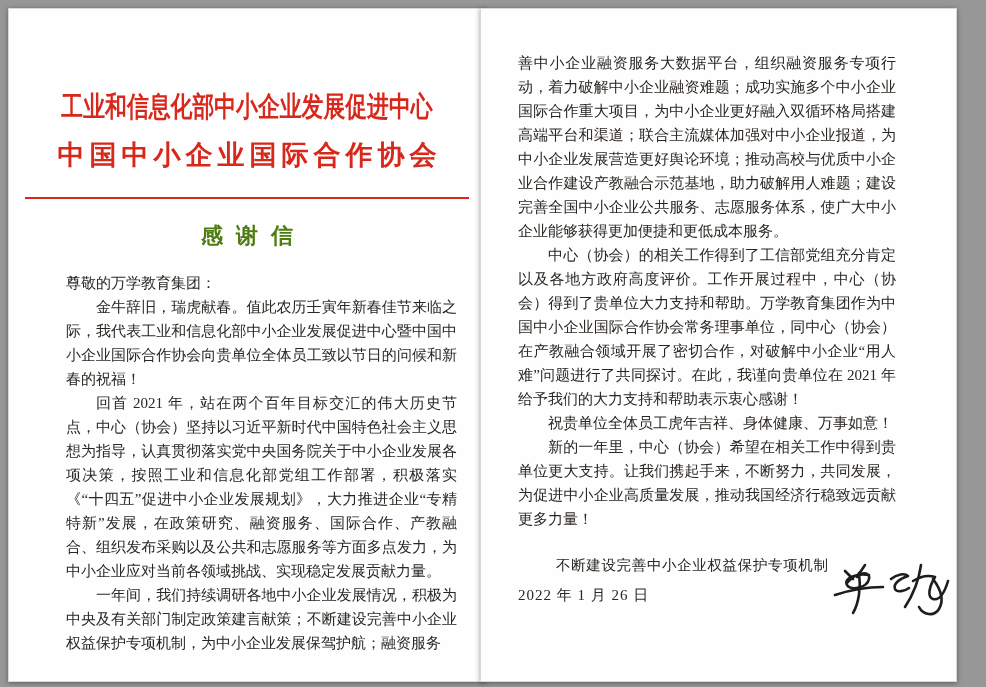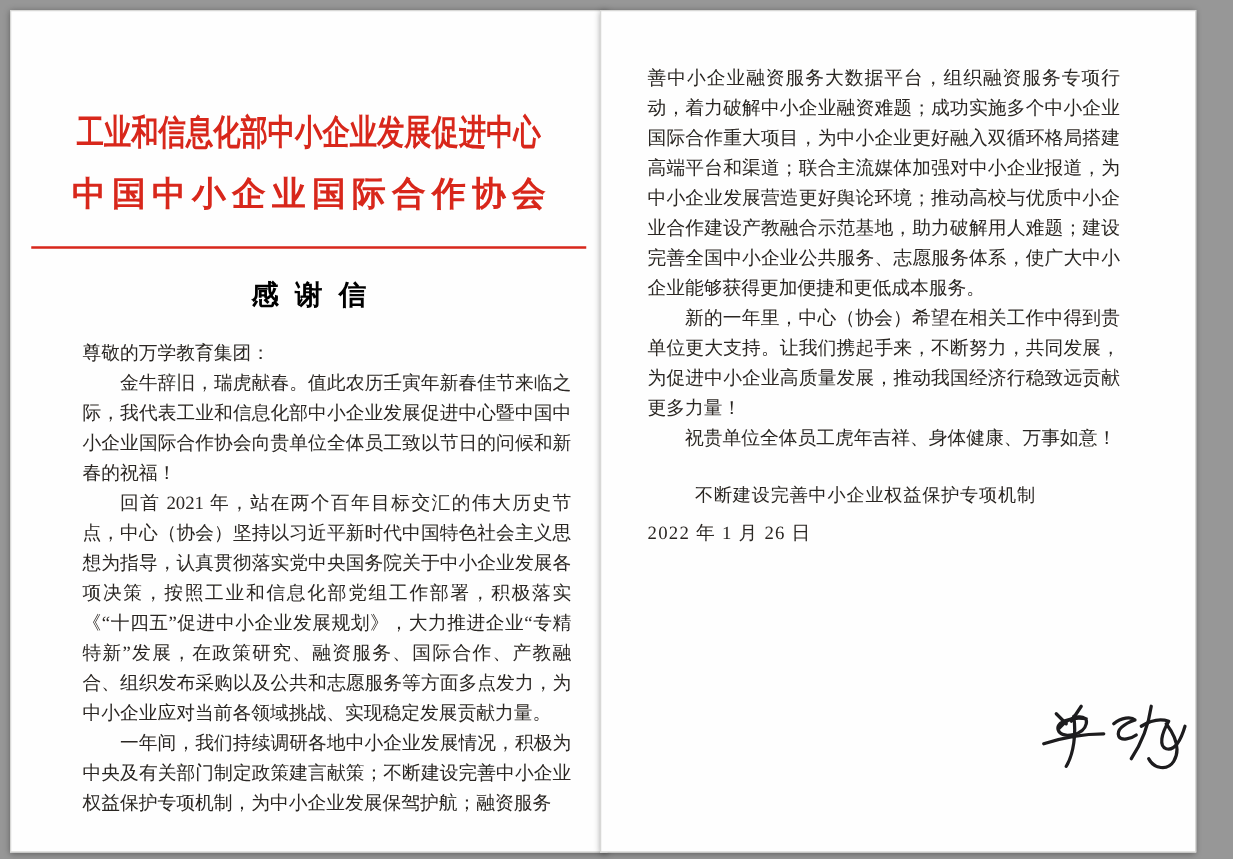--- a/index.html
+++ b/index.html
@@ -40,21 +40,21 @@
     background: #d8271b;
     margin: 24px 16px 0 16px;
   }
   .letter-title {
     margin: 22px 0 0 0;
     text-align: center;
     font-size: 22px;
     font-weight: bold;
     letter-spacing: 13px;
     text-indent: 13px;
-    color: #000000;
+    color: #4d7c0f;
     line-height: 30px;
   }
 
   
   .body {
     font-size: 15px;
     line-height: 24px;
     text-align: justify;
   }
   .body p { margin: 0; }
@@ -117,22 +117,23 @@
       <p class="salutation">尊敬的万学教育集团：</p>
       <p class="para">金牛辞旧，瑞虎献春。值此农历壬寅年新春佳节来临之际，我代表工业和信息化部中小企业发展促进中心暨中国中小企业国际合作协会向贵单位全体员工致以节日的问候和新春的祝福！</p>
       <p class="para">回首 2021 年，站在两个百年目标交汇的伟大历史节点，中心（协会）坚持以习近平新时代中国特色社会主义思想为指导，认真贯彻落实党中央国务院关于中小企业发展各项决策，按照工业和信息化部党组工作部署，积极落实《“十四五”促进中小企业发展规划》，大力推进企业“专精特新”发展，在政策研究、融资服务、国际合作、产教融合、组织发布采购以及公共和志愿服务等方面多点发力，为中小企业应对当前各领域挑战、实现稳定发展贡献力量。</p>
       <p class="para">一年间，我们持续调研各地中小企业发展情况，积极为中央及有关部门制定政策建言献策；不断建设完善中小企业权益保护专项机制，为中小企业发展保驾护航；融资服务</p>
     </div>
   </section>
 
   <section class="page page-2">
     <div class="body body-2">
       <p class="para cont">善中小企业融资服务大数据平台，组织融资服务专项行动，着力破解中小企业融资难题；成功实施多个中小企业国际合作重大项目，为中小企业更好融入双循环格局搭建高端平台和渠道；联合主流媒体加强对中小企业报道，为中小企业发展营造更好舆论环境；推动高校与优质中小企业合作建设产教融合示范基地，助力破解用人难题；建设完善全国中小企业公共服务、志愿服务体系，使广大中小企业能够获得更加便捷和更低成本服务。</p>
+      <p class="para">中心（协会）的相关工作得到了工信部党组充分肯定以及各地方政府高度评价。工作开展过程中，中心（协会）得到了贵单位大力支持和帮助。万学教育集团作为中国中小企业国际合作协会常务理事单位，同中心（协会）在产教融合领域开展了密切合作，对破解中小企业“用人难”问题进行了共同探讨。在此，我谨向贵单位在 2021 年给予我们的大力支持和帮助表示衷心感谢！</p>
+      <p class="para">祝贵单位全体员工虎年吉祥、身体健康、万事如意！</p>
       <p class="para">新的一年里，中心（协会）希望在相关工作中得到贵单位更大支持。让我们携起手来，不断努力，共同发展，为促进中小企业高质量发展，推动我国经济行稳致远贡献更多力量！</p>
-      <p class="para">祝贵单位全体员工虎年吉祥、身体健康、万事如意！</p>
 
       <div class="signer">
         <div class="signer-line">不断建设完善中小企业权益保护专项机制</div>
       </div>
       <div class="date-line">2022 年 1 月 26 日</div>
     </div>
 
     <svg class="sig" viewBox="0 0 122 82" role="img" aria-label="单立坡">
 
       <path d="M16,22 L24,30 M36,16 L28,28"></path>

